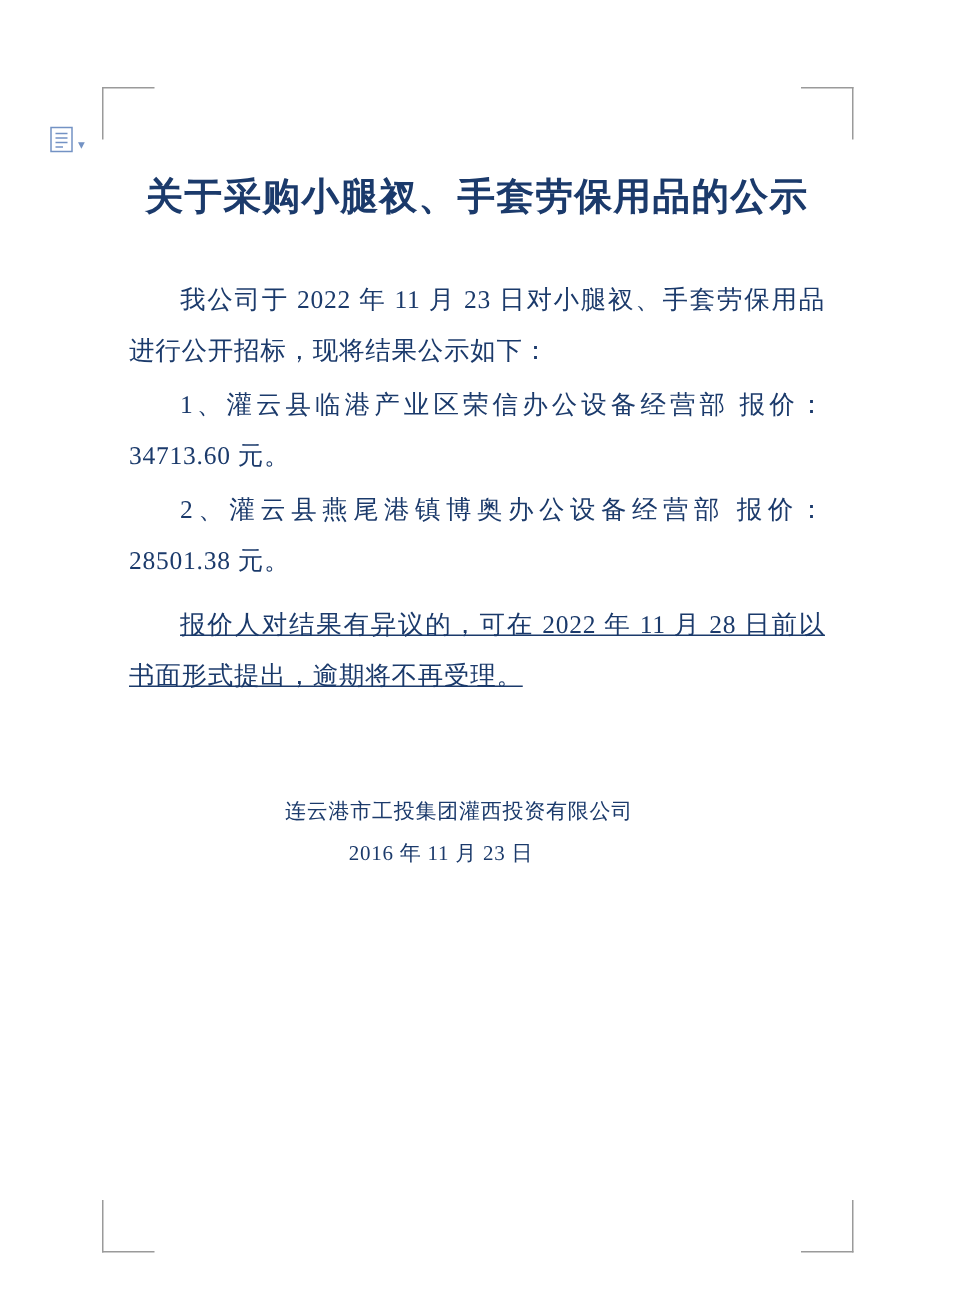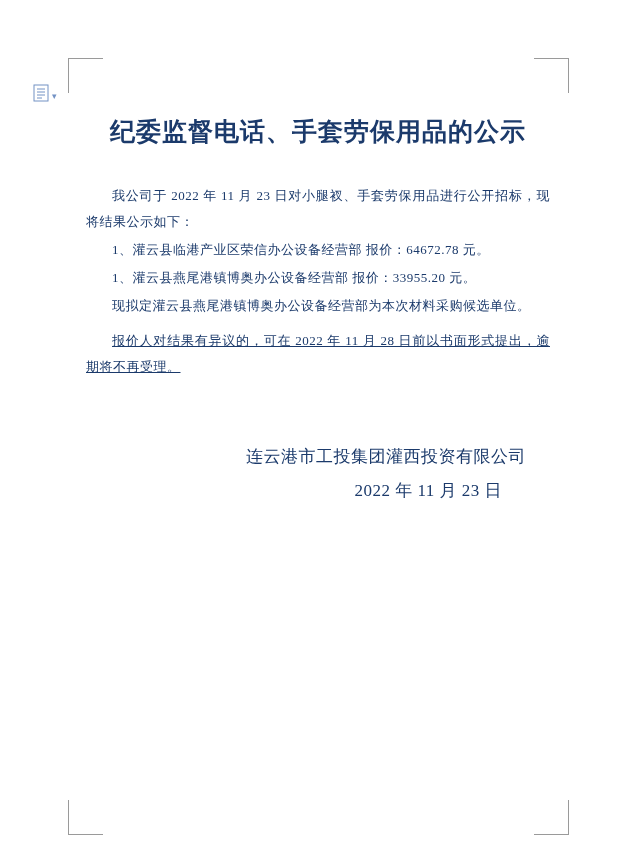--- a/index.html
+++ b/index.html
@@ -70,41 +70,41 @@
     color: #1b3a6b;
     text-align: center;
     letter-spacing: 1px;
     margin: 18px 0 0 0;
     line-height: 1.4;
   }
 
   .body-text {
     margin-top: 34px;
     color: #1b3a6b;
-    font-size: 13px;
+    font-size: 17px;
     line-height: 2.0;
     font-family: "Liberation Serif", serif;
     letter-spacing: 0.5px;
   }
   .para {
     margin: 0 0 2px 0;
     text-indent: 2em;
     text-align: justify;
     text-justify: inter-ideograph;
   }
   .para.gap {
     margin-top: 9px;
     text-decoration: underline;
   }
   .sign-block {
     margin-top: 60px;
     color: #1b3a6b;
-    font-size: 17px;
+    font-size: 14px;
     line-height: 2.0;
-    text-align: right;
+    text-align: center;
     padding-right: 24px;
     letter-spacing: 0.5px;
   }
   .sign-line {
     margin: 0;
   }
   .sign-line.date {
     padding-right: 24px;
   }
 </style>
@@ -126,29 +126,28 @@
         <line x1="4" y1="8" x2="12" y2="8" stroke="#7392c4" stroke-width="1"></line>
         <line x1="4" y1="11" x2="12" y2="11" stroke="#7392c4" stroke-width="1"></line>
         <line x1="4" y1="14" x2="9" y2="14" stroke="#7392c4" stroke-width="1"></line>
       </svg>
     </span>
     <span class="doc-caret">▾</span>
   </div>
 
   <div class="content">
 
-    <h1 class="title">纪委监督电话、手套劳保用品的公示</h1>
+    <h1 class="title">关于采购小腿衩、手套劳保用品的公示</h1>
 
     <div class="body-text">
       <p class="para">我公司于 2022 年 11 月 23 日对小腿衩、手套劳保用品进行公开招标，现将结果公示如下：</p>
-      <p class="para">1、灌云县临港产业区荣信办公设备经营部  报价：64672.78 元。</p>
-      <p class="para">1、灌云县燕尾港镇博奥办公设备经营部  报价：33955.20 元。</p>
-      <p class="para">现拟定灌云县燕尾港镇博奥办公设备经营部为本次材料采购候选单位。</p>
+      <p class="para">1、灌云县临港产业区荣信办公设备经营部  报价：34713.60 元。</p>
+      <p class="para">2、灌云县燕尾港镇博奥办公设备经营部  报价：28501.38 元。</p>
       <p class="para gap">报价人对结果有异议的，可在 2022 年 11 月 28 日前以书面形式提出，逾期将不再受理。</p>
     </div>
 
     <div class="sign-block">
       <p class="sign-line">连云港市工投集团灌西投资有限公司</p>
-      <p class="sign-line date">2022 年 11 月 23 日</p>
+      <p class="sign-line date">2016 年 11 月 23 日</p>
     </div>
 
   </div>
 </div>
 
 </body></html>

